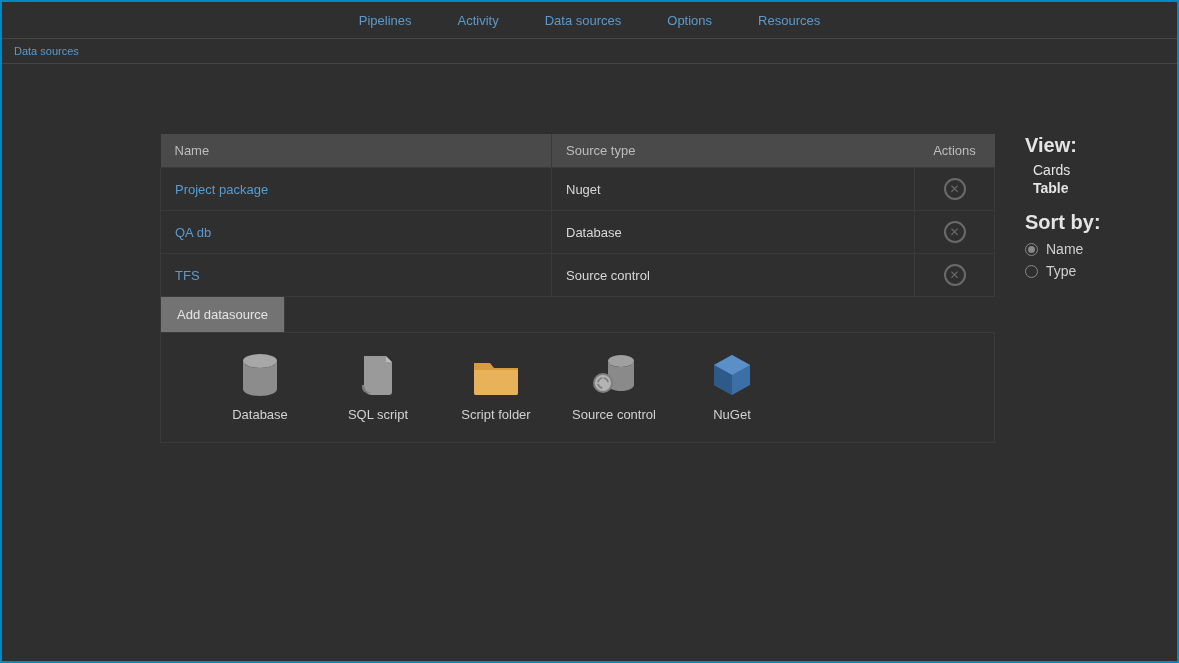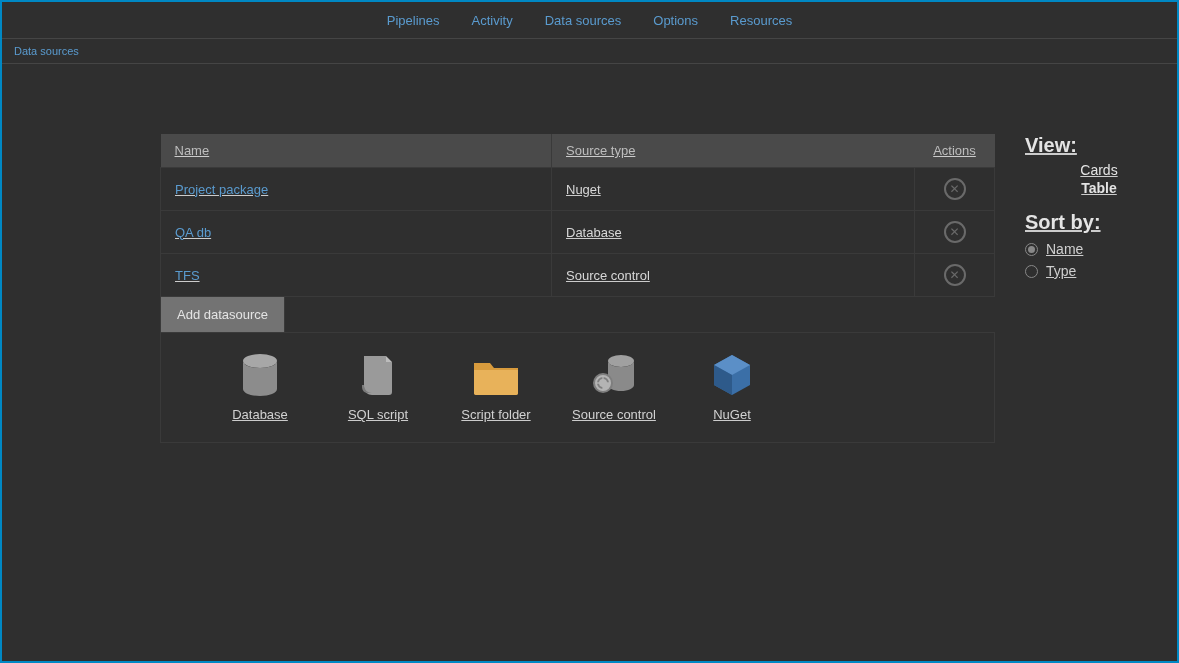--- a/index.html
+++ b/index.html
@@ -11,37 +11,36 @@
       width:1179px; height:663px;
       border:2px solid #0088c4;
       overflow:hidden;
     }
     
     .topnav {
       height:37px;
       display:flex;
       justify-content:center;
       align-items:center;
-      gap:32px;
+      gap:46px;
       border-bottom:1px solid #454545;
     }
     .topnav a { color:#5a9bcf; text-decoration:none; cursor:pointer; }
     
     .breadcrumb {
       border-bottom:1px solid #454545;
       padding:6px 12px;
       font-size:11px;
     }
     .breadcrumb a { color:#5a9bcf; text-decoration:none; cursor:pointer;}
     
     .content {
       display:flex;
       padding:70px 8px 0 158px;
       align-items:flex-start;
-      text-decoration:underline;
     }
     .main-col { width:835px;}
     
     table.ds { width:100%; border-collapse:collapse; }
     table.ds th {
       background:#4a4a4a;
       color:#bdbdbd;
       font-weight:normal;
       text-align:left;
       padding:9px 14px;
@@ -83,21 +82,21 @@
       width:118px;
       text-align:center;
       cursor:pointer;
       color:#d2d2d2;
       font-size:13px;
     }
     .src-option .ico { height:48px; display:flex; align-items:flex-end; justify-content:center; margin-bottom:10px;}
     
     .side { margin-left:30px; width:140px; color:#e4e4e4; font-size:14px;}
     .side h4 { font-size:20px; font-weight:bold; margin-bottom:4px; }
-    .side .opt { cursor:pointer; padding:1px 0 1px 8px;text-align:center;}
+    .side .opt { cursor:pointer; padding:1px 0 1px 8px;}
     .side .opt.sel { font-weight:bold; }
     .side .sortblk { margin-top:14px;}
     .side .sortrow { display:flex; align-items:center; gap:8px; padding:3px 0; cursor:pointer; color:#cfcfcf;}
     .radio {
       width:13px; height:13px; border-radius:50%;
       border:1.5px solid #888; display:inline-block; position:relative;
     }
     .radio.sel::after{
       content:""; position:absolute; inset:2px; border-radius:50%;
       background:#888;

